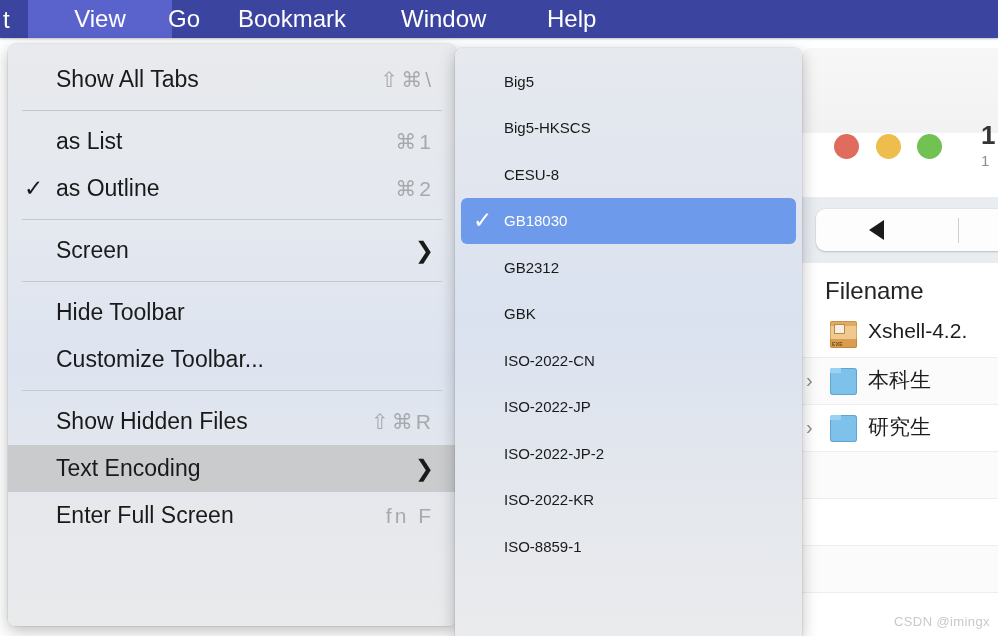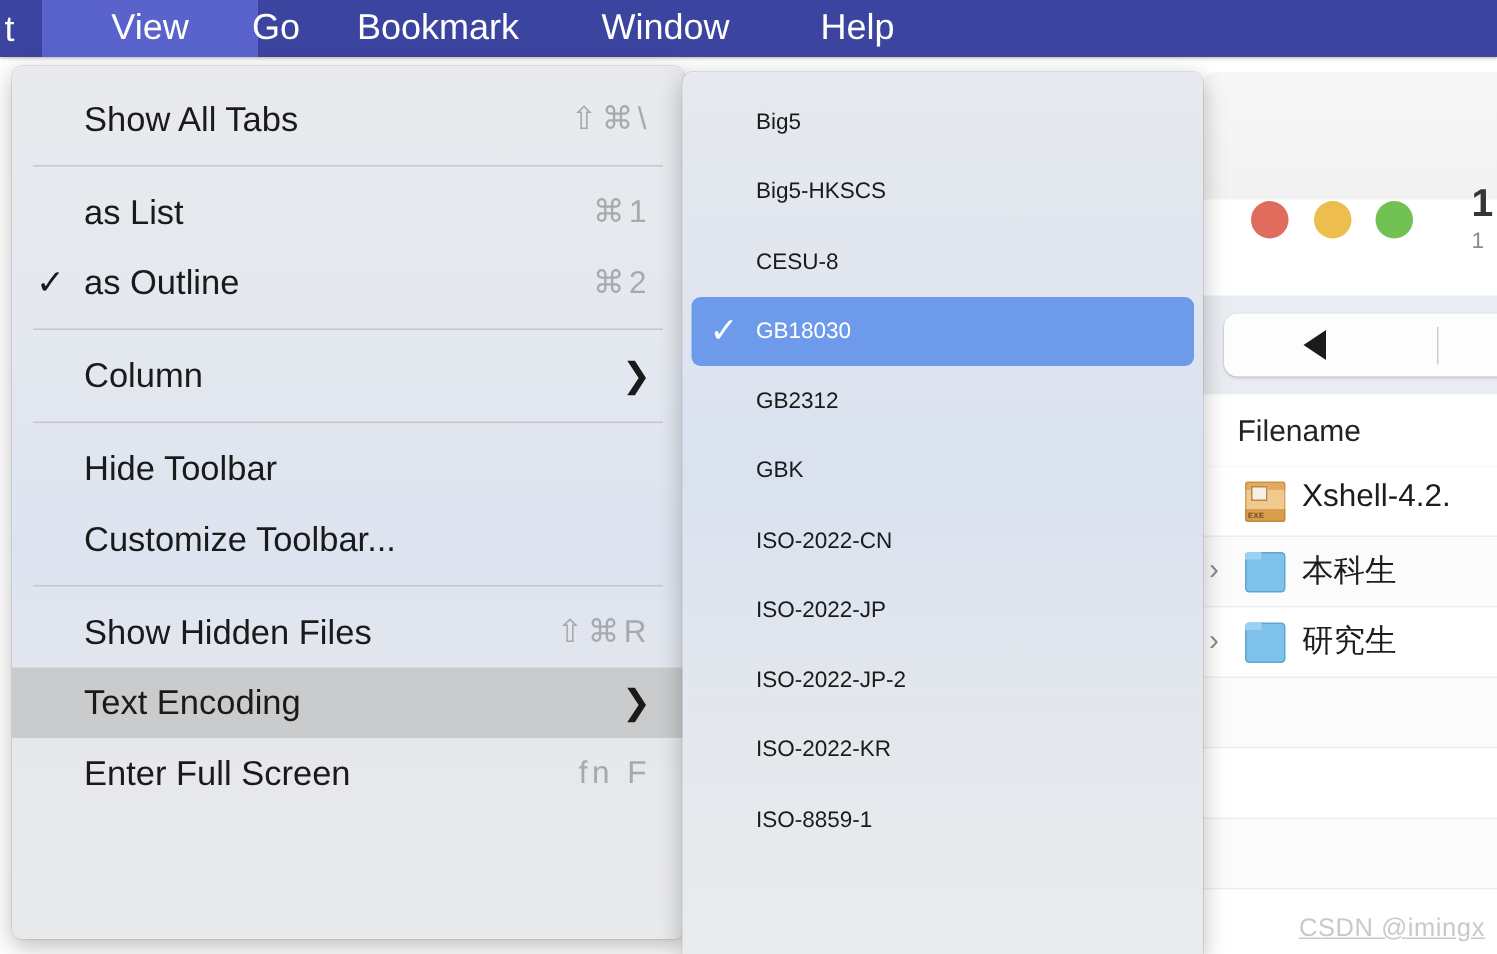--- a/index.html
+++ b/index.html
@@ -117,21 +117,21 @@
     top: 215px;
     width: 198px;
     height: 48px;
     background: #ffffff;
     border-bottom: 1px solid #e3e3e3;
   }
   .list-header .col-name {
     position: absolute;
     left: 25px;
     top: 14px;
-    font-size: 20px;
+    font-size: 24px;
     color: #242424;
   }
 
   .file-rows {
     position: absolute;
     left: 0;
     top: 263px;
     width: 198px;
   }
   .file-row {
@@ -198,25 +198,24 @@
     top: 8px;
     font-size: 21px;
     color: #1d1d1d;
     white-space: nowrap;
   }
 
   .watermark {
     position: absolute;
     right: 8px;
     bottom: 7px;
-    font-size: 17px;
+    font-size: 13px;
     color: #c9c9c9;
     letter-spacing: 0.4px;
     white-space: nowrap;
-    text-decoration: underline;
   }
 
   
   .menubar {
     position: absolute;
     left: 0; top: 0;
     width: 998px;
     height: 38px;
     background: #3b449e;
     box-shadow: 0 1px 2px rgba(0,0,0,0.25);
@@ -428,21 +427,21 @@
     </div>
     <div class="mrow">
       <span class="check">✓</span>
       <span class="mlabel">as Outline</span>
       <span class="mshort">⌘2</span>
     </div>
 
     <div class="sep"></div>
 
     <div class="mrow">
-      <span class="mlabel">Column</span>
+      <span class="mlabel">Screen</span>
       <span class="marrow">❯</span>
     </div>
 
     <div class="sep"></div>
 
     <div class="mrow">
       <span class="mlabel">Hide Toolbar</span>
     </div>
     <div class="mrow">
       <span class="mlabel">Customize Toolbar...</span>

